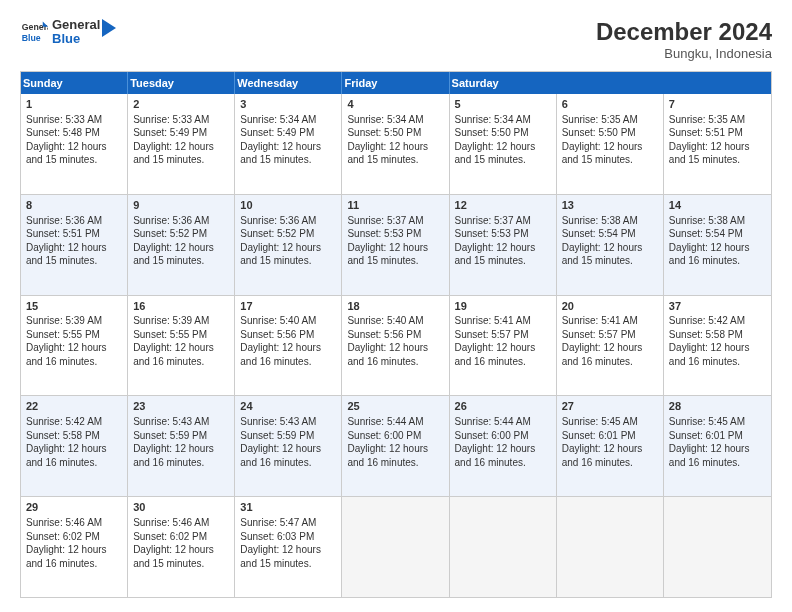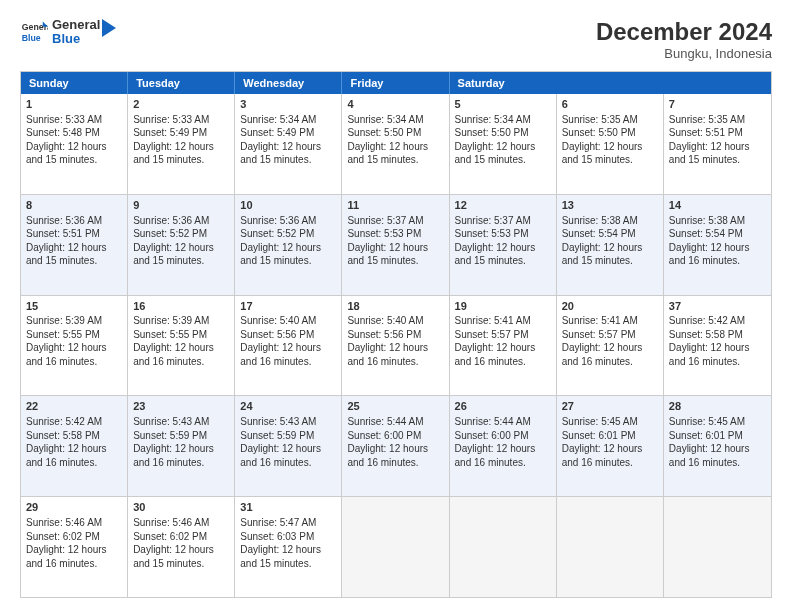--- a/index.html
+++ b/index.html
@@ -52,21 +52,21 @@
     }
     .cal-header {
       display: grid;
       grid-template-columns: repeat(7, 1fr);
       background: #1565c0;
     }
     .cal-header-cell {
       color: #fff;
       font-size: 11px;
       font-weight: bold;
-      padding: 5px 8px;
+      padding: 5px 2px;
       text-align: left;
       border-right: 1px solid #4a90d9;
     }
     .cal-header-cell:last-child { border-right: none; }
     .cal-body {
       flex: 1;
       display: flex;
       flex-direction: column;
     }
     .cal-row {

